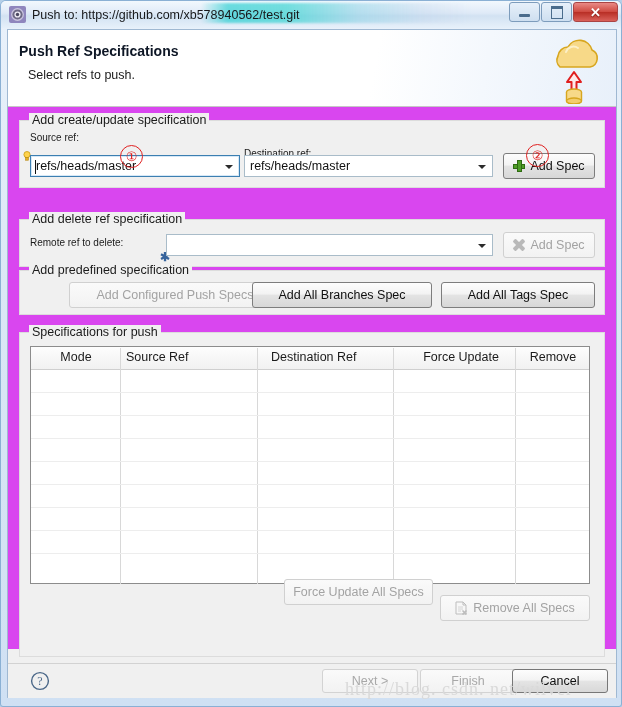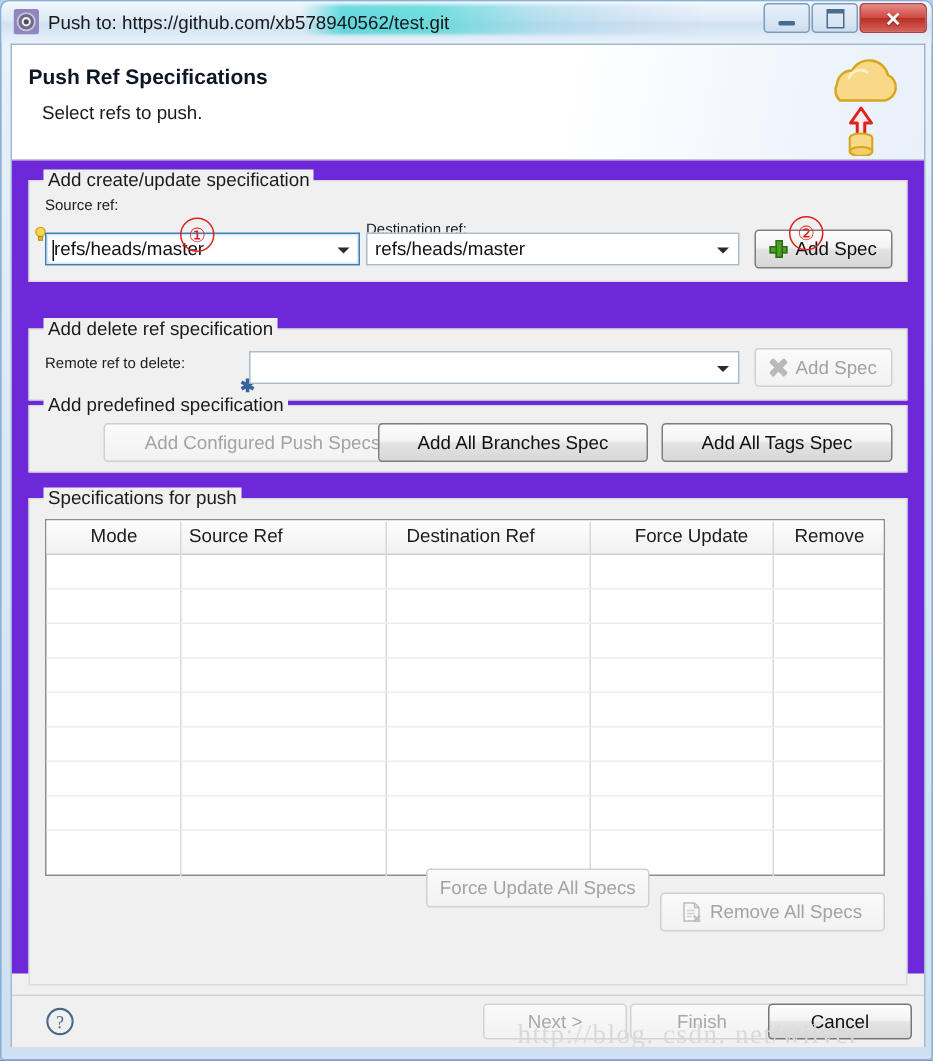--- a/index.html
+++ b/index.html
@@ -62,21 +62,21 @@
   #header{
     position:absolute;left:0;top:0;width:608px;height:76px;
     background:linear-gradient(100deg,#ffffff 0%,#ffffff 60%,#f4f8fd 78%,#e8f0fa 100%);
     border-bottom:1px solid #c6c6c6;
   }
   #header-title{position:absolute;left:11px;top:13px;font-size:14px;font-weight:bold;color:#0d1625;}
   #header-sub{position:absolute;left:20px;top:38px;font-size:12.5px;color:#1a1a1a;}
   #header-gfx{position:absolute;right:8px;top:2px;width:68px;height:72px;}
 
   
-  #body{position:absolute;left:0;top:77px;width:608px;height:542px;background:#6d28d9;}
+  #body{position:absolute;left:0;top:77px;width:608px;height:542px;background:#d946ef;}
 
   .group{position:absolute;box-sizing:border-box;border:1px solid #dcdcdc;background:#f0f0f0;}
   .group-title{position:absolute;top:-8px;left:9px;background:#f0f0f0;padding:0 3px;
     font-size:12.5px;color:#1b1b1b;white-space:nowrap;}
 
   .flabel{position:absolute;font-size:10px;color:#1b1b1b;white-space:nowrap;}
 
   .combo{position:absolute;box-sizing:border-box;height:22px;background:#fff;
     border:1px solid #a9bcc9;}
   .combo.focused{border:1px solid #3c7fb1;box-shadow:inset 0 0 0 1px #d6e8f7;}

